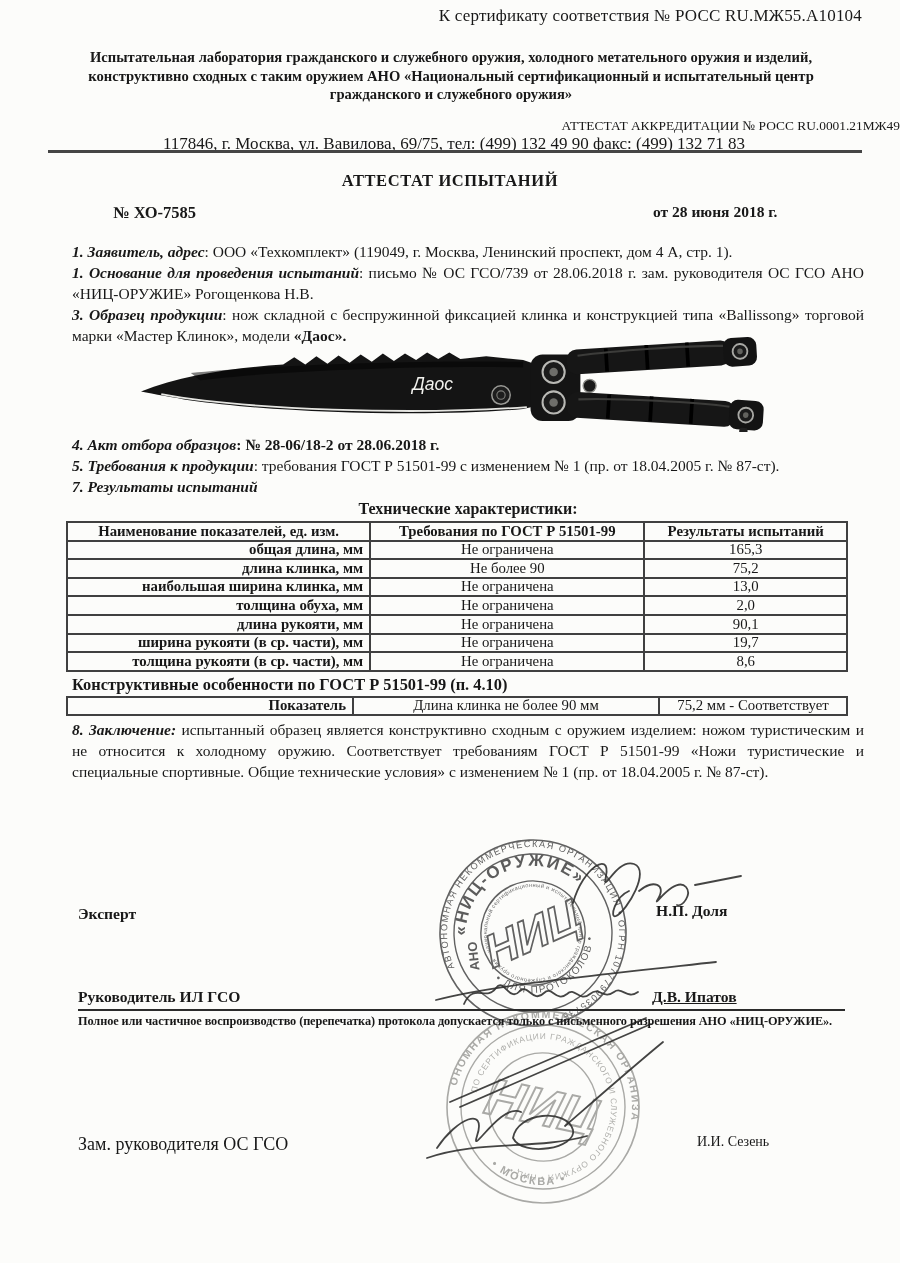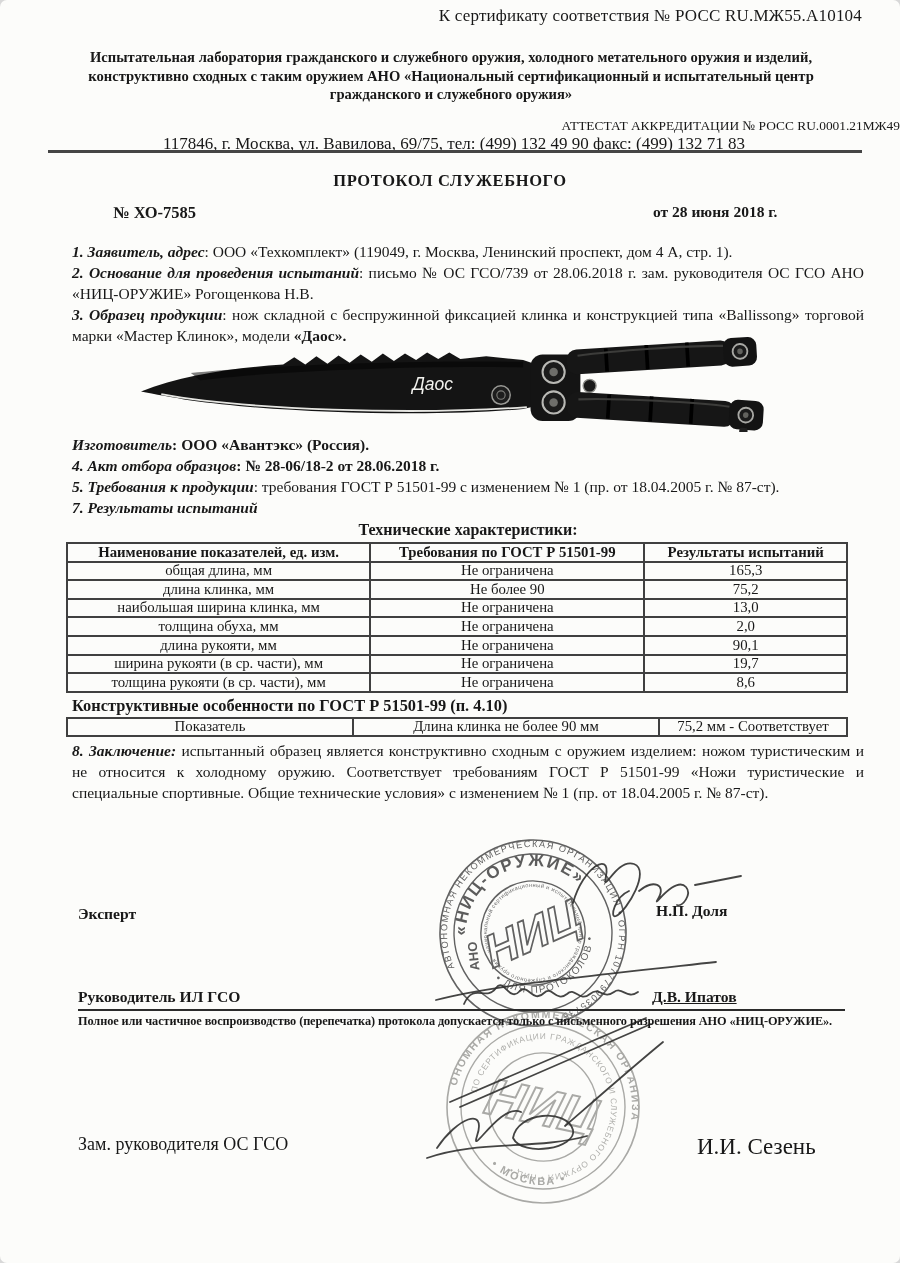--- a/index.html
+++ b/index.html
@@ -1,20 +1,19 @@
 <!DOCTYPE html>
 <html><head>
 <meta charset="utf-8">
 <style>
   html,body{margin:0;padding:0;background:#d8d8d8;}
   .page{
     position:relative;width:900px;height:1263px;margin:0 auto;
     background:#fcfcfa;color:#181818;overflow:hidden;
     font-family:"Liberation Serif","DejaVu Serif",serif;
-    border-radius:7px;
   }
   .abs{position:absolute;}
   
   .cert-line{top:6px;left:0;width:862px;text-align:right;font-size:17px;letter-spacing:.2px;}
   .lab-name{top:48px;left:88px;width:726px;text-align:center;font-weight:bold;font-size:14.6px;line-height:18.5px;}
   .accred{top:118px;left:0;width:900px;text-align:right;font-size:13.4px;}
   .addr{top:134px;left:4px;width:900px;text-align:center;font-size:17px;}
   .head-rule{top:150px;left:48px;width:814px;height:3px;background:#454545;}
   .doc-title{top:171px;left:0;width:900px;text-align:center;font-weight:bold;font-size:16.5px;letter-spacing:.6px;}
   .proto-num{top:203px;left:113px;font-weight:bold;font-size:16.5px;}
@@ -23,58 +22,58 @@
   .body-flow{top:241px;left:72px;width:792px;font-size:15.5px;line-height:21px;}
   .body-flow p{margin:0;text-align:justify;}
   .lead{font-style:italic;font-weight:bold;}
   .b{font-weight:bold;}
   .knife-wrap{margin:-10px 0 2px 38px;width:662px;height:96px;}
   .center-head{text-align:center !important;font-weight:bold;font-size:16px;margin-top:1px !important;}
   table.spec{border-collapse:collapse;margin:2px 0 0 -6px;width:782px;font-size:14.8px;}
   table.spec td,table.spec th{border:2px solid #404040;padding:0 6px;height:16.6px;line-height:15.5px;}
   table.spec th{font-weight:bold;text-align:center;}
   td.c{text-align:center;}
-  td.l{text-align:center;}
+  td.l{text-align:right;font-weight:bold;}
   .design-head{text-align:left;font-weight:bold;font-size:16.4px;margin-top:2px !important;}
   table.design{margin-top:1px;}
   
   .sig-label{font-weight:bold;font-size:15.6px;}
   .expert-label{top:905px;left:78px;}
   .expert-name{top:902px;left:656px;}
   .head-label{top:988px;left:78px;}
   .head-name{top:988px;left:652px;text-decoration:underline;}
   .sig-rule{top:1009px;left:78px;width:767px;height:2px;background:#2b2b2b;}
   .footnote{top:1014px;left:78px;width:784px;font-size:12.3px;font-weight:bold;letter-spacing:-0.1px;}
   .deputy-label{top:1134px;left:78px;font-size:18px;}
-  .deputy-name{top:1134px;left:697px;font-size:23px;}
+  .deputy-name{top:1134px;left:697px;font-size:14px;}
   
   .stamp{opacity:.88;}
   .stamp text{font-family:"Liberation Sans","DejaVu Sans",sans-serif;}
   .sig path{fill:none;stroke:#30302f;stroke-width:1.8;stroke-linecap:round;opacity:.9;}
 </style>
 </head>
 <body>
 
 <div class="page">
 
   <div class="abs cert-line">К сертификату соответствия № РОСС RU.МЖ55.А10104</div>
   <div class="abs lab-name">Испытательная лаборатория гражданского и служебного оружия, холодного метательного оружия и изделий, конструктивно сходных с таким оружием АНО «Национальный сертификационный и испытательный центр гражданского и служебного оружия»</div>
   <div class="abs accred">АТТЕСТАТ АККРЕДИТАЦИИ № РОСС RU.0001.21МЖ49</div>
   <div class="abs addr">117846, г. Москва, ул. Вавилова, 69/75, тел: (499) 132 49 90 факс: (499) 132 71 83</div>
   <div class="abs head-rule"></div>
 
-  <div class="abs doc-title">ПРОТОКОЛ СЛУЖЕБНОГО</div>
+  <div class="abs doc-title">АТТЕСТАТ ИСПЫТАНИЙ</div>
   <div class="abs proto-num">№  ХО-7585</div>
   <div class="abs proto-date">от 28 июня 2018 г.</div>
 
   <div class="abs body-flow">
 
     <p><span class="lead">1. Заявитель, адрес</span><span>: ООО «Техкомплект» (119049, г. Москва, Ленинский проспект, дом 4 А, стр. 1).</span></p>
 
-    <p><span class="lead">2. Основание для проведения испытаний</span><span>: письмо № ОС ГСО/739 от 28.06.2018 г. зам. руководителя ОС ГСО АНО «НИЦ-ОРУЖИЕ» Рогощенкова Н.В.</span></p>
+    <p><span class="lead">1. Основание для проведения испытаний</span><span>: письмо № ОС ГСО/739 от 28.06.2018 г. зам. руководителя ОС ГСО АНО «НИЦ-ОРУЖИЕ» Рогощенкова Н.В.</span></p>
 
     <p><span class="lead">3. Образец продукции</span><span>: нож складной с беспружинной фиксацией клинка и конструкцией типа «Ballissong» торговой марки «Мастер Клинок», модели </span><span class="b">«Даос».</span></p>
 
     <div class="knife-wrap">
       <svg width="662" height="96" viewBox="0 0 662 104">
 
         <path fill="#141414" d="M6,60 C50,42 110,34 160,31 L172,23 L184,31 L196,22 L208,30 L220,21 L232,29 L244,20 L256,28 L268,19 L280,27 L292,19 L304,26 L316,18 L328,25 L340,18 L352,25 L380,22 L420,26 L432,30 L433,76 L420,79 C330,88 160,84 60,70 C40,66 20,63 6,60 Z"></path>
         <path fill="none" stroke="#e6e6e2" stroke-width="2" d="M28,63 C120,80 300,86 424,77"></path>
         <path fill="#000" opacity=".5" d="M60,40 C140,32 300,26 420,28 L420,34 C300,32 150,38 70,48 Z"></path>
         <text x="300" y="59" font-size="19" font-style="italic" fill="#f2f2ee" font-family="Liberation Sans, DejaVu Sans, sans-serif">Даос</text>
@@ -102,21 +101,20 @@
           <path d="M512,61 L512,87 M514,61 L514,87 M558,60 L558,87 M560,60 L560,87 M602,60 L602,87 M604,60 L604,87" stroke="#000" stroke-width="2"></path>
           <path d="M480,68 C520,64 610,63 644,66" stroke="#3c3c3a" stroke-width="2.4" fill="none"></path>
           <rect x="644" y="58" width="37" height="32" rx="9" fill="#131313"></rect>
           <circle cx="662" cy="74" r="8" fill="#1b1b1b" stroke="#a8a8a4" stroke-width="2"></circle>
           <circle cx="662" cy="74" r="3" fill="#62625e"></circle>
           <rect x="656" y="88" width="9" height="13" rx="2.5" fill="#1f1f1f"></rect>
         </g>
       </svg>
     </div>
 
-    <p><span class="lead">Изготовитель</span><span class="b">: ООО «Авантэкс» (Россия).</span></p>
 
     <p><span class="lead">4. Акт отбора образцов</span><span class="b">: № 28-06/18-2 от 28.06.2018 г.</span></p>
 
     <p><span class="lead">5. Требования к продукции</span><span>: требования ГОСТ Р 51501-99 с изменением № 1 (пр. от 18.04.2005 г. № 87-ст).</span></p>
 
 
     <p><span class="lead">7. Результаты испытаний</span></p>
 
     <p class="center-head">Технические характеристики:</p>
 

